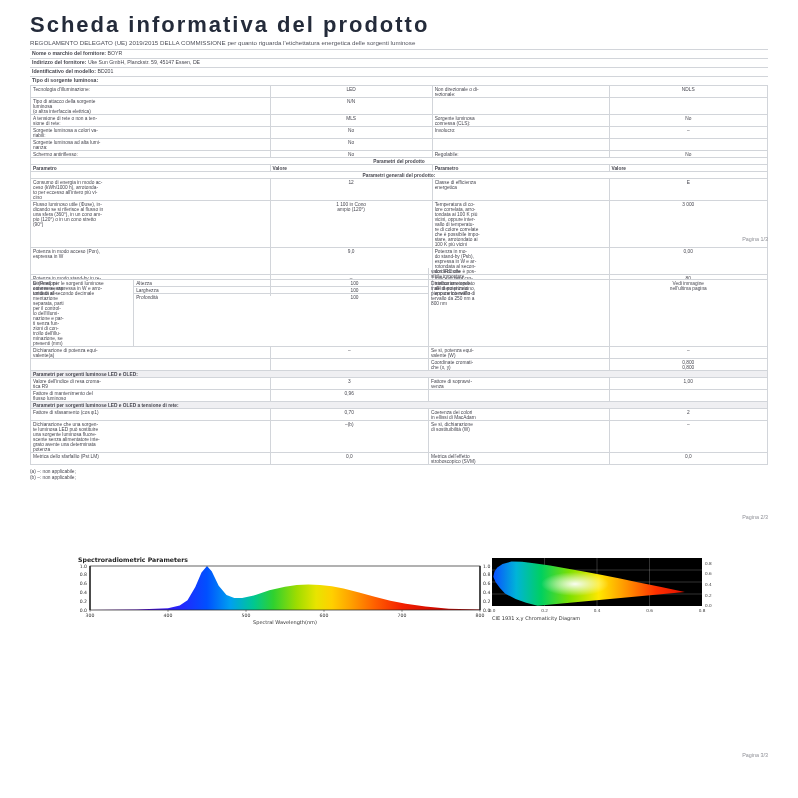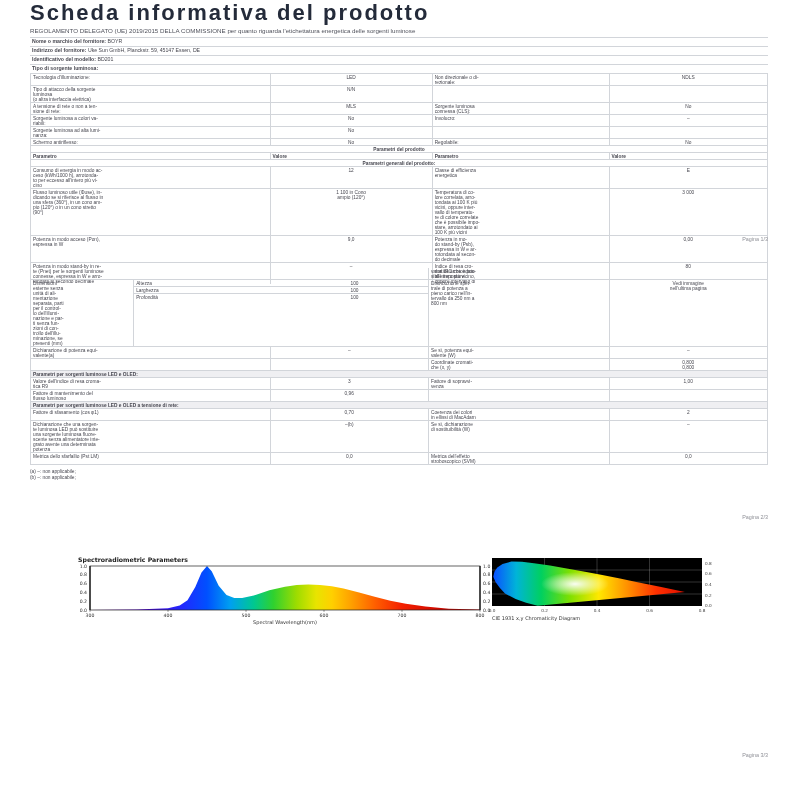--- a/index.html
+++ b/index.html
@@ -6,21 +6,21 @@
   body{
     width:798px;height:798px;background:#ffffff;position:relative;overflow:hidden;
     font-family:"Liberation Sans", sans-serif;color:#474750;
   }
   .page{position:absolute;left:30px;width:738px;}
   #page1{top:2px;}
   #page2{top:268px;}
   #page3{top:554px;height:90px;}
   .doc-title{
     font-size:22px;font-weight:800;letter-spacing:2px;color:#242b3a;
-    line-height:1.0;margin:0 0 3px 0;white-space:nowrap;
+    line-height:1.0;margin:12px 0 3px 0;white-space:nowrap;
   }
   .regulation{font-size:6.2px;line-height:1.15;color:#50525c;width:640px;margin-bottom:3px;}
   .inforow{border-top:1px solid #d2d5da;padding:1px 2px;font-size:5.2px;line-height:1.15;}
   .inforow .b{font-weight:bold;}
   table{border-collapse:collapse;width:100%;table-layout:fixed;}
   td{
     border:1px solid #d2d5da;padding:0.5px 2px;vertical-align:top;
     font-size:4.8px;line-height:5px;color:#474750;white-space:pre-line;
     overflow:hidden;
   }

